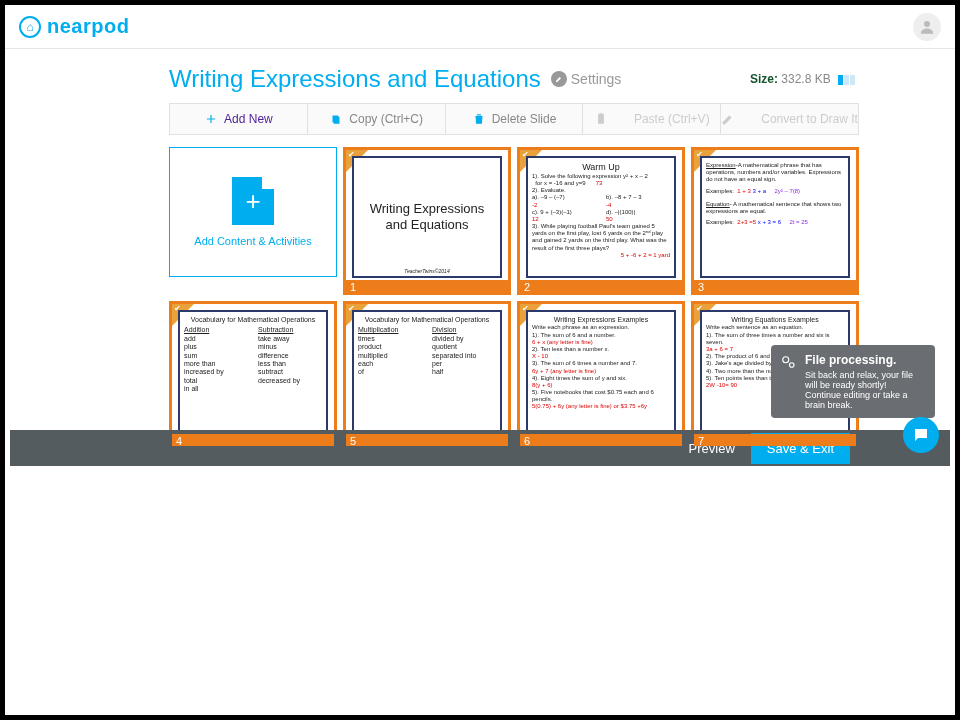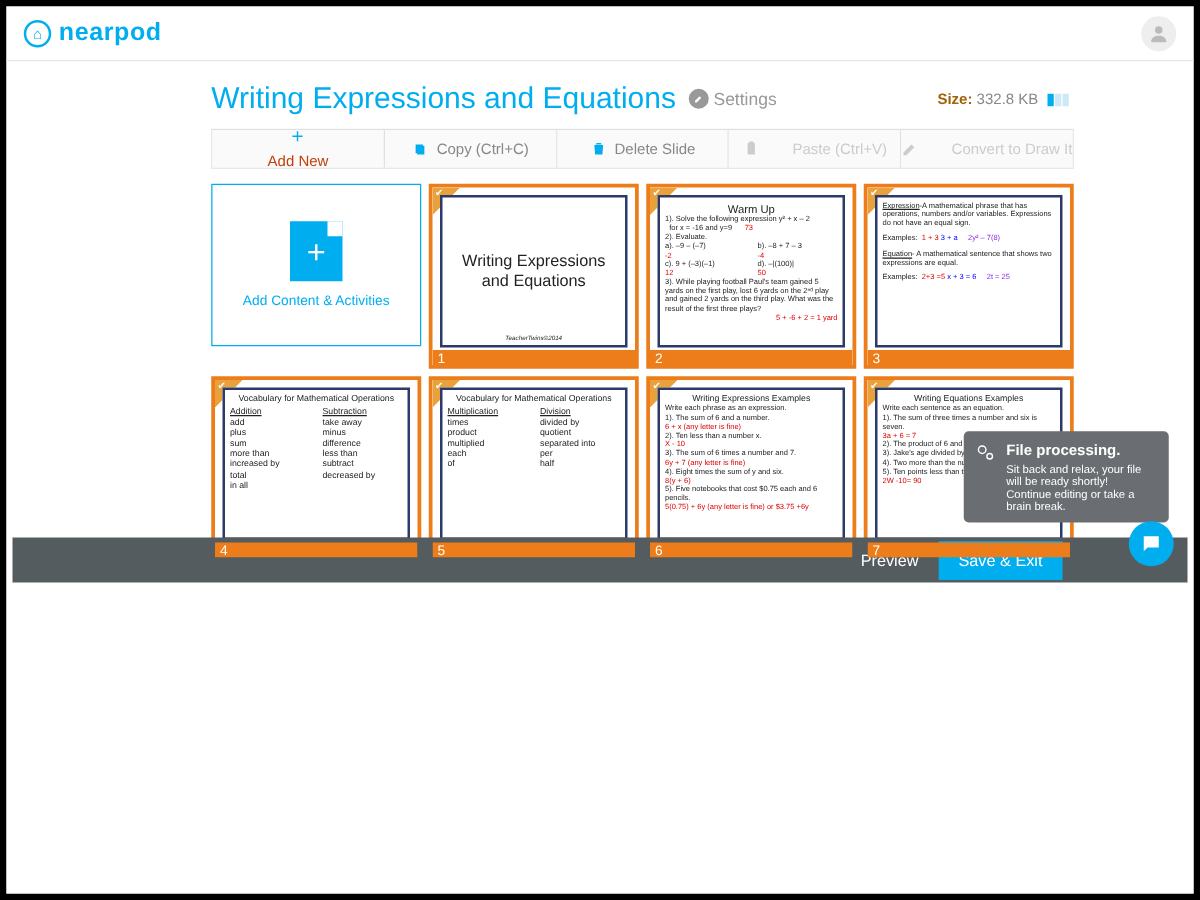--- a/index.html
+++ b/index.html
@@ -10,28 +10,28 @@
 .logo-mark { width: 22px; height: 22px; border-radius: 50%; border: 2px solid #00aeef; display: flex; align-items: center; justify-content: center; color: #00aeef; font-weight: bold; font-size: 12px; }
 .logo-text { color: #00aeef; font-size: 20px; font-weight: 600; letter-spacing: .5px; }
 .avatar { margin-left: auto; width: 28px; height: 28px; border-radius: 50%; background: #eee; display: flex; align-items: center; justify-content: center; }
 .avatar svg { width: 18px; height: 18px; fill: #bbb; }
 .workspace { padding: 16px 0 0 0; }
 .titlebar { padding: 0 0 0 164px; display: flex; align-items: center; }
 .lesson-title { color: #00aeef; font-size: 24px; font-weight: 400; }
 .settings { margin-left: 10px; display: flex; align-items: center; gap: 4px; color: #999; font-size: 14px; }
 .settings-pencil { width: 16px; height: 16px; border-radius: 50%; background: #999; display:inline-flex; align-items:center; justify-content:center; }
 .size { margin-left: auto; margin-right: 100px; font-size: 12px; color: #888; }
-.size strong { color: #a16207; font-weight: 600; }
+.size strong { color: #14532d; font-weight: 600; }
 .size-bars { display: inline-flex; gap: 1px; margin-left: 4px; vertical-align: middle; }
 .size-bars span { width: 5px; height: 10px; background: #cde8f7; }
 .size-bars span.on { background: #00aeef; }
 .toolbar { margin: 10px 0 0 164px; display: flex; width: 690px; border: 1px solid #e1e1e1; }
 .tbtn { flex: 1; height: 30px; font-size: 12px; display: flex; align-items: center; justify-content: center; gap: 6px; color: #888; cursor: pointer; border-right: 1px solid #e1e1e1; background:#fafafa; }
 .tbtn:last-child { border-right: none; }
-.tbtn.primary { color: #c2410c; flex-direction: column; }
+.tbtn.primary { color: #4c1d95; }
 .tbtn.disabled { color: #ccc; gap: 26px; }
 .ticon { width: 14px; height: 14px; display: inline-flex; }
 .grid { margin: 12px 0 0 164px; width: 690px; display: grid; grid-template-columns: repeat(4, 1fr); gap: 6px; }
 .add-tile { border: 1px solid #00aeef; height: 130px; display: flex; flex-direction: column; align-items: center; justify-content: center; gap: 10px; font-size: 11px; color: #00aeef; cursor:pointer; }
 .add-tile .doc { width: 42px; height: 48px; background: #00aeef; position: relative; display:flex; align-items:center; justify-content:center; color:#fff; font-size:26px; font-weight:300; }
 .add-tile .doc::after { content:""; position:absolute; top:0; right:0; width:12px; height:12px; background:#fff; }
 .slide { position: relative; border: 3px solid #ed7d1a; height: 148px; background:#fff; font-size: 6px; line-height:1.2; color:#222; overflow:hidden; cursor:pointer; }
 .slide .check { position:absolute; top:0; left:0; width:22px; height:22px; background:#e9a13c; clip-path: polygon(0 0, 100% 0, 0 100%); }
 .slide .check::after{content:"✔"; color:#fff; position:absolute; top:0; left:2px; font-size:8px;}
 .slide .num { position:absolute; bottom:-2px; left:4px; color:#fff; font-size:11px; text-shadow:0 0 2px #ed7d1a; z-index:3;}

